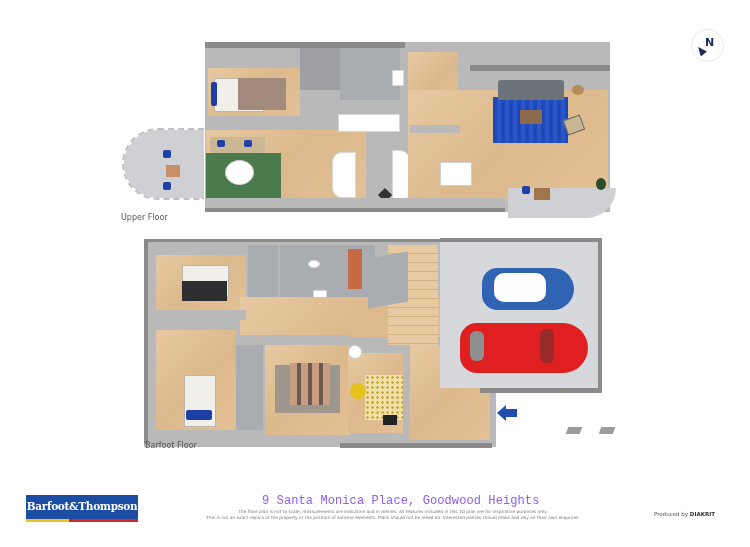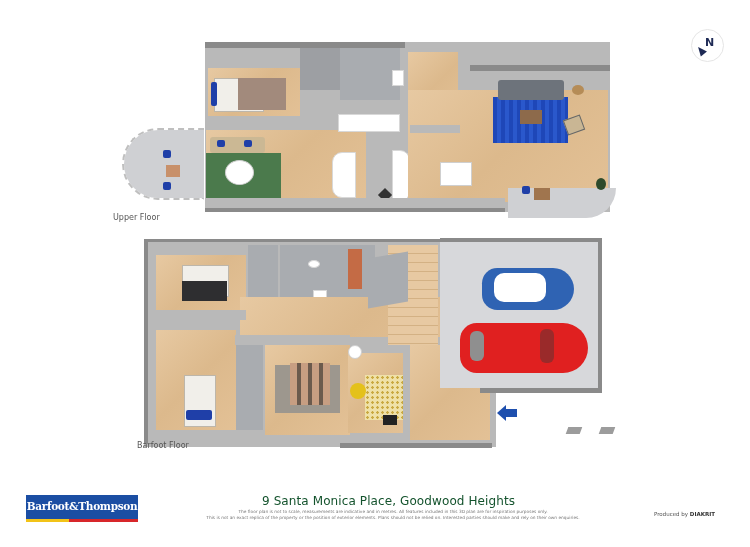--- a/index.html
+++ b/index.html
@@ -20,22 +20,22 @@
   .bedcover-brown { position:absolute; background:repeating-linear-gradient(90deg,#c79e82 0 7px,#6b5a4d 7px 11px); }
   .sofa { position:absolute; background:#6d737b; border-radius:3px; }
   .sofa-beige { position:absolute; background:#cbb894; border-radius:3px; }
   .table-white { position:absolute; background:#ffffff; border:1px solid #cfcfcf; }
   .pillow { position:absolute; background:#1f3fa8; border-radius:2px; }
   .counter { position:absolute; background:#ffffff; border:1px solid #d8d8d8; }
   .car-blue { position:absolute; background:#2f63b3; border-radius:16px 22px 22px 16px; }
   .car-red { position:absolute; background:#e02020; border-radius:20px 30px 30px 20px; }
   .car-roof { position:absolute; background:#ffffff; border-radius:10px; }
   .car-glass { position:absolute; background:#8f8f8f; border-radius:6px; }
-  .floor-label { position:absolute; font-size:8px; color:#555; }
-  .footer-title { position:absolute; font-size:12px; color:#14532d; letter-spacing:0.1px; white-space:nowrap; }
+  .floor-label { position:absolute; font-size:8px; color:#555;margin-left:8px; }
+  .footer-title { position:absolute; font-size:12px; color:#8b5cf6; letter-spacing:0.1px; white-space:nowrap;font-family:Liberation Mono, monospace; }
   .footer-note { position:absolute; font-size:4.3px; color:#777; white-space:nowrap; text-align:center; }
   .logo-box { position:absolute; left:26px; top:495px; width:112px; height:27px; background:#1b4ea3; }
   .logo-text { position:absolute; left:0; right:0; top:5px; text-align:center; color:#fff; font-family:"DejaVu Serif", serif; font-size:10.5px; font-weight:bold; letter-spacing:-0.3px; }
   .logo-stripe-y { position:absolute; left:0; bottom:0; width:38%; height:3px; background:#f2c318; }
   .logo-stripe-r { position:absolute; right:0; bottom:0; width:62%; height:3px; background:#d7262a; }
   .produced { position:absolute; left:654px; top:511px; font-size:5.5px; color:#555; white-space:nowrap; }
   .produced b { color:#333; font-weight:bold; }
   .compass { position:absolute; left:691px; top:29px; width:31px; height:31px; border-radius:50%; border:1px solid #e5e5e5; background:#fff; }
   .compass-n { position:absolute; left:13px; top:6px; font-size:11px; font-weight:bold; color:#1e2a55; }
   .compass-arrow { position:absolute; left:5px; top:16px; width:0; height:0; border-left:4px solid transparent; border-right:4px solid transparent; border-bottom:9px solid #1e2a55; transform:rotate(-40deg); }

